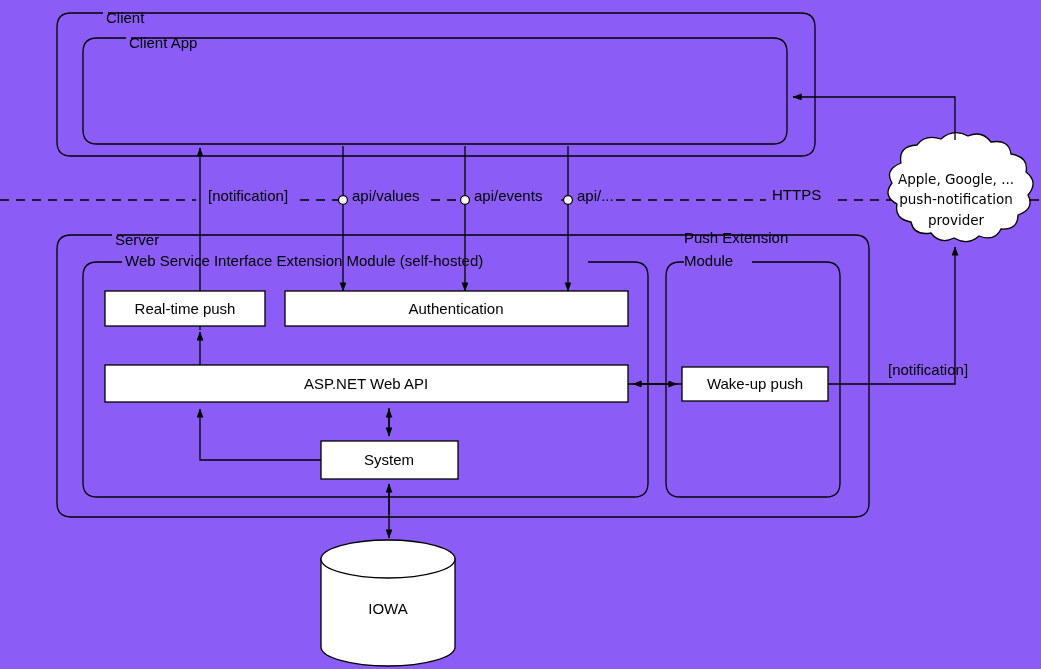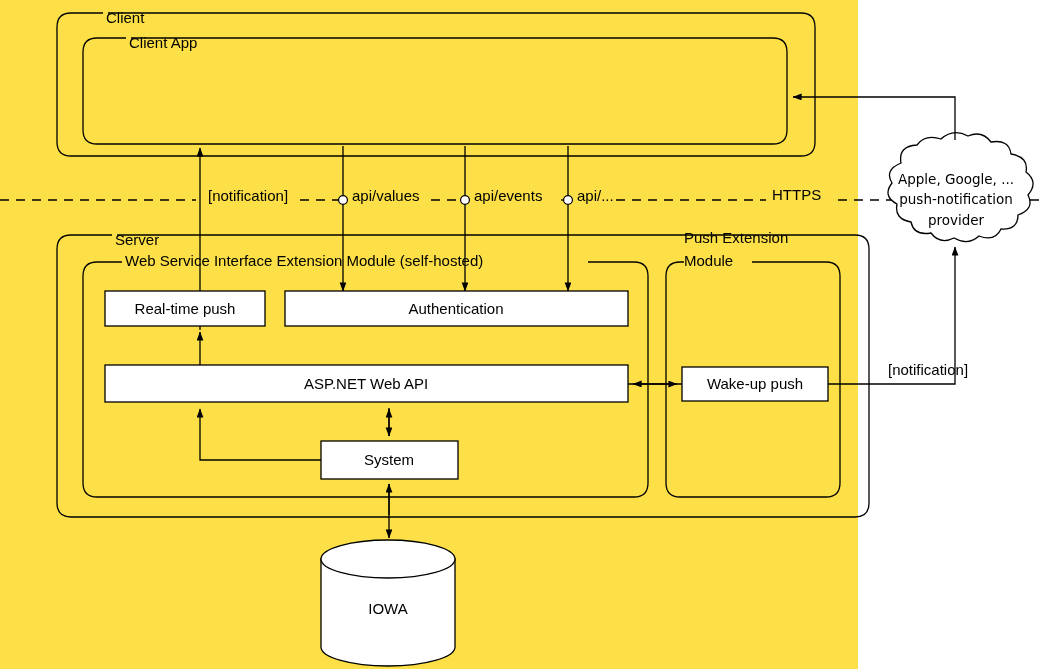--- a/index.html
+++ b/index.html
@@ -2,23 +2,23 @@
 <html><head>
 <meta charset="utf-8">
 <style>
   html, body {
     margin: 0;
     padding: 0;
     background: #ffffff;
   }
   #diagram-root {
     position: relative;
-    width: 858px;
+    width: 1041px;
     height: 669px;
-    background: #fde047;
+    background: #8b5cf6;
     font-family: "Liberation Sans", sans-serif;
   }
   svg {
     display: block;
   }
   text {
     font-family: "Liberation Sans", sans-serif;
     fill: #000000;
   }
   .lbl-container { font-size: 15px; }

